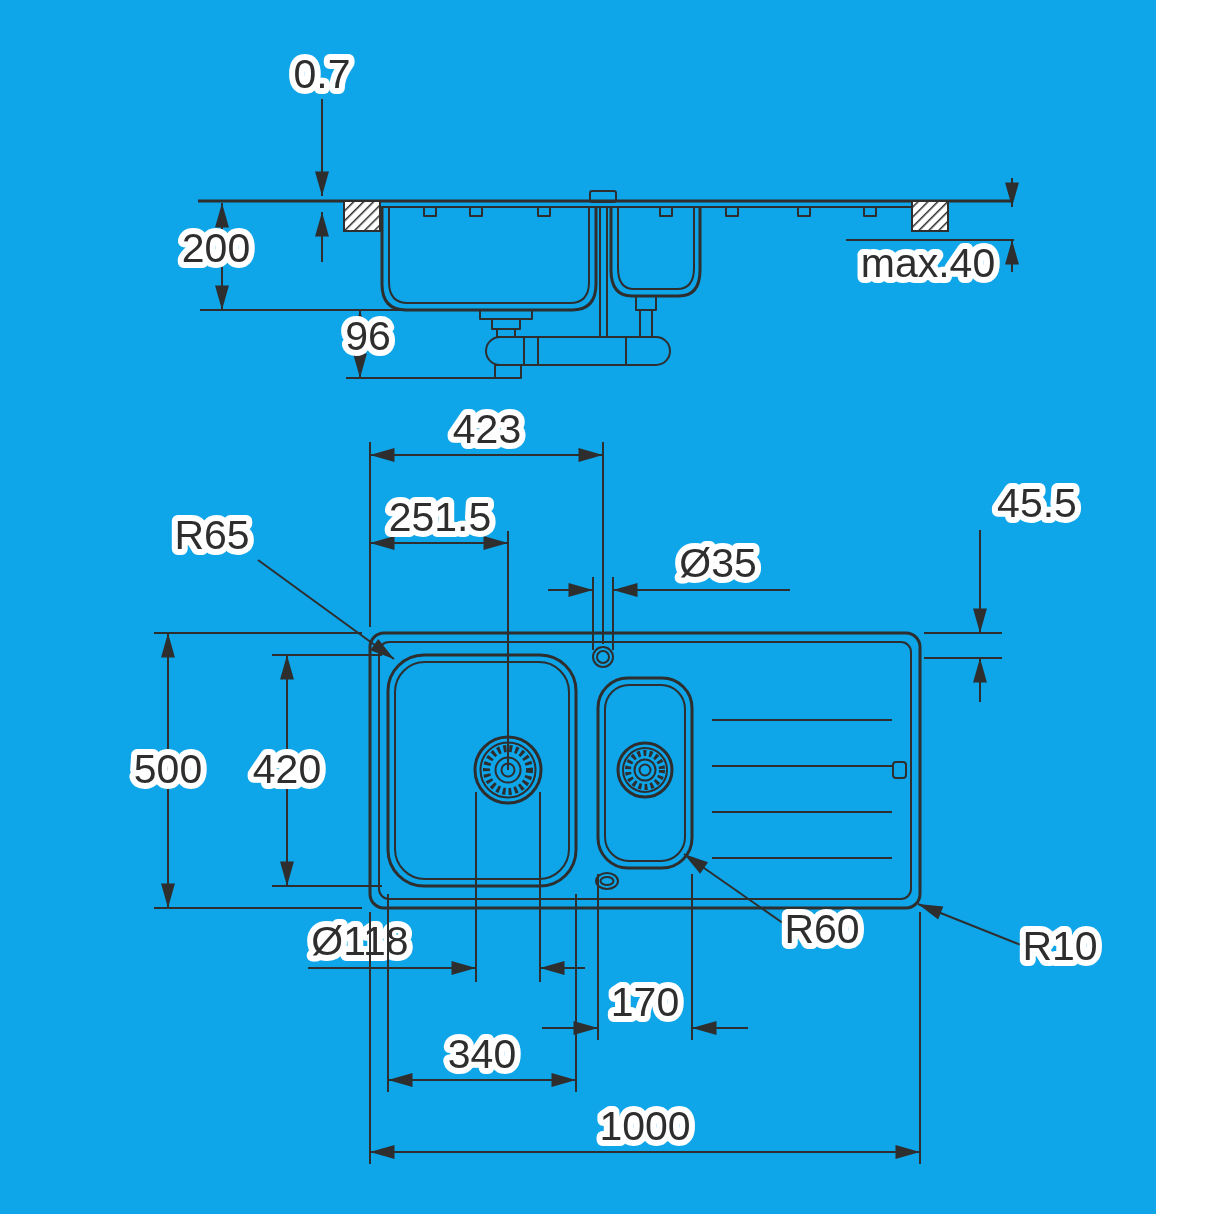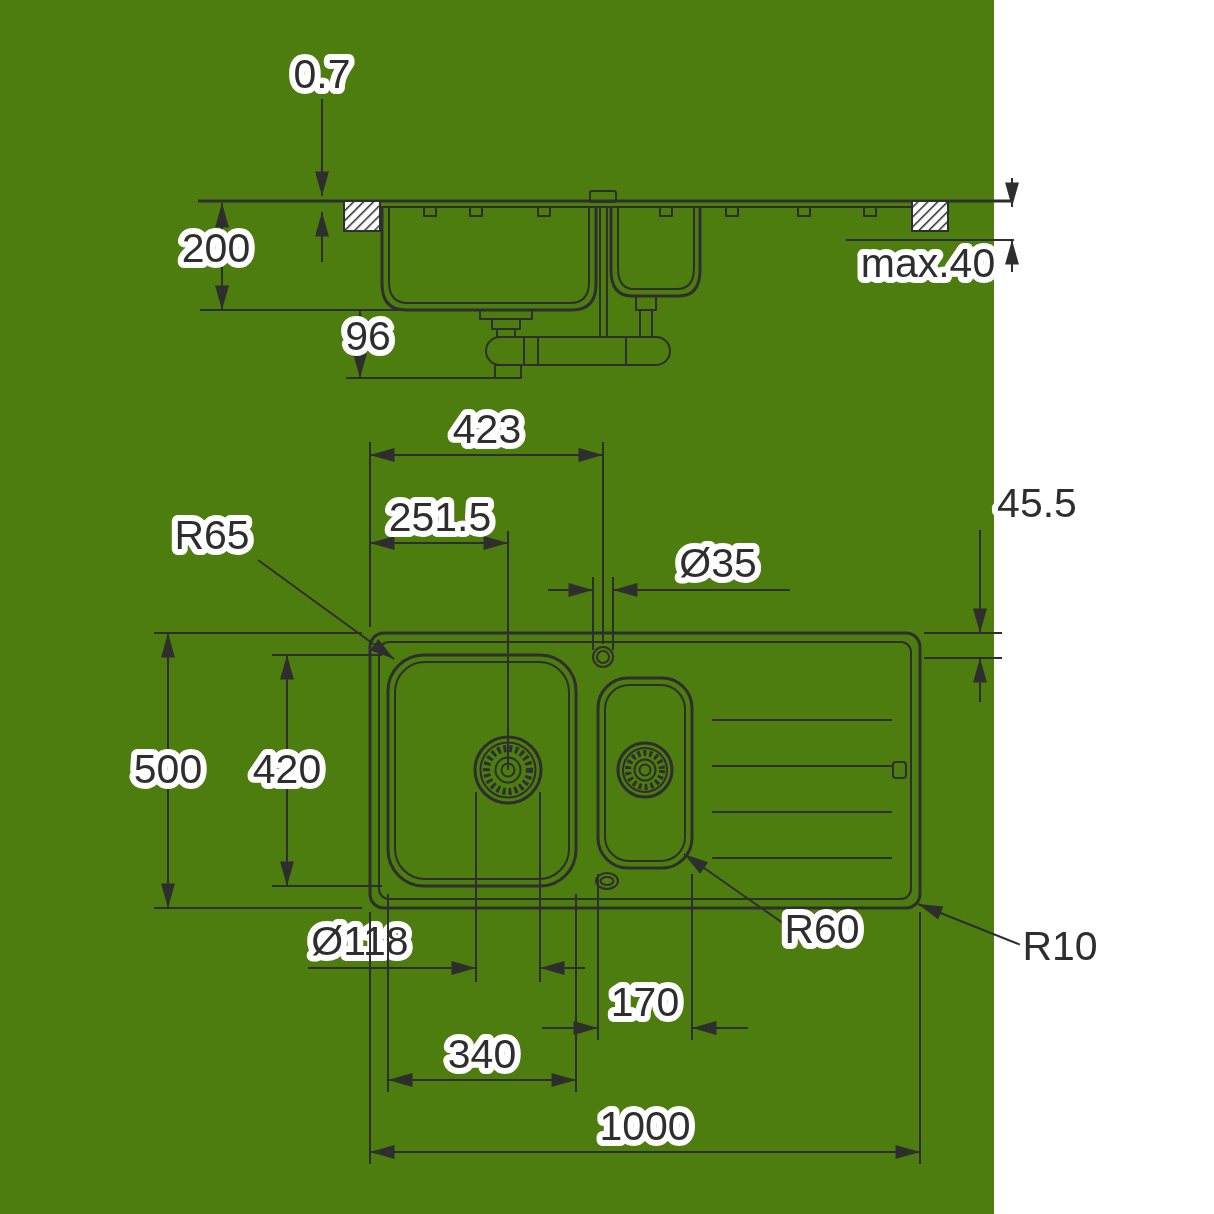--- a/index.html
+++ b/index.html
@@ -1,19 +1,19 @@
 <!DOCTYPE html>
 <html><head>
 <meta charset="utf-8">
 <style>
   html, body { margin: 0; padding: 0; background: #ffffff; }
   .canvas {
-    width: 994px; height: 1214px;
+    width: 1156px; height: 1214px;
     position: relative;
-    background: #4d7c0f;
+    background: #0ea5e9;
     font-family: "Liberation Sans", sans-serif;
   }
   svg { display: block; }
   .ln   { fill: none; stroke: #2e2e2e; stroke-width: 3;   stroke-linejoin: round; }
   .thin { fill: none; stroke: #2e2e2e; stroke-width: 2;   stroke-linejoin: round; }
   .dim  { fill: none; stroke: #2e2e2e; stroke-width: 2;   }
   .knurl  { fill: none; stroke: #2e2e2e; stroke-width: 7; stroke-dasharray: 3 3; }
   .knurl2 { fill: none; stroke: #2e2e2e; stroke-width: 6; stroke-dasharray: 3 3; }
   .dimtext {
     font-family: "Liberation Sans", sans-serif;

